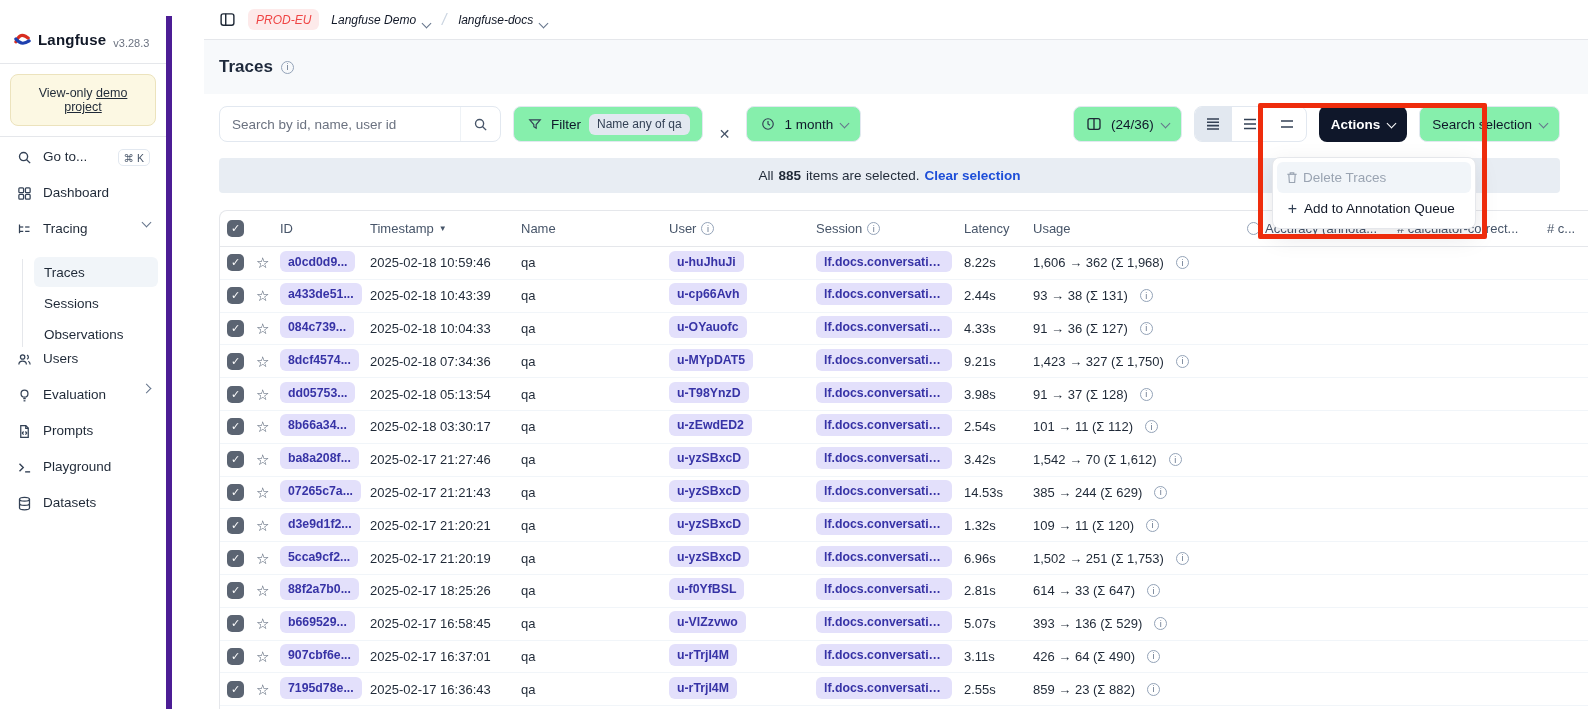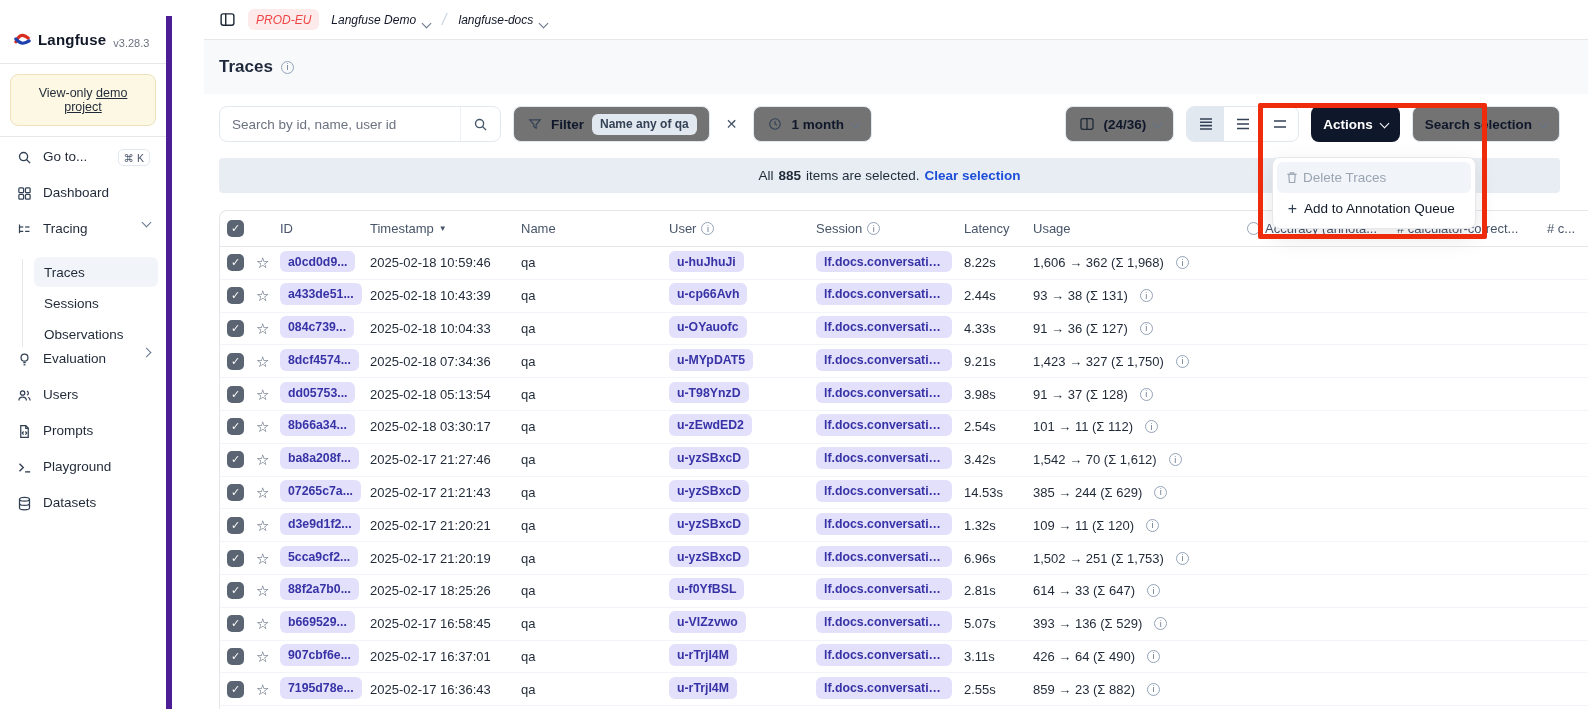--- a/index.html
+++ b/index.html
@@ -36,22 +36,22 @@
   
   .main { position:absolute; left:204px; top:0; right:0; height:709px; }
   .topbar { height:40px; border-bottom:1px solid #e5e7eb; display:flex; align-items:center; gap:12px; padding:0 15px; background:#fff;font-style:italic; }
   .env-badge { background:#fdeaea; color:#ef4444; font-size:12px; font-weight:500; border-radius:6px; padding:3.5px 8px; }
   .crumb { display:flex; align-items:flex-end; gap:7px; font-size:12px; color:#111827; cursor:pointer; }
   .slash { color:#cbd5e1; font-size:16px; }
   .titleband { height:54px; background:#f7f9fb; display:flex; align-items:center; gap:8px; padding:0 15px; }
   .page-title { font-size:17px; font-weight:700; color:#1e293b; }
   .info-circ { width:13px; height:13px; border:1.2px solid #94a3b8; border-radius:50%; color:#64748b; font-size:9px; display:inline-flex; align-items:center; justify-content:center; font-style:normal; flex:none; }
 
-  .toolbar { display:flex; align-items:center; gap:12px; padding:12px 28px 12px 15px; }
-  .btn { display:flex; align-items:center; gap:8px; height:36px; border:1px solid #e2e8f0; border-radius:8px; background:#737373; padding:0 12px; font-size:13.5px; color:#0f172a; cursor:pointer; white-space:nowrap;font-weight:bold; }
+  .toolbar { display:flex; align-items:flex-end; gap:12px; padding:12px 28px 12px 15px; }
+  .btn { display:flex; align-items:center; gap:8px; height:36px; border:1px solid #e2e8f0; border-radius:8px; background:#86efac; padding:0 12px; font-size:13.5px; color:#0f172a; cursor:pointer; white-space:nowrap; }
   .search-box { display:flex; align-items:center; width:282px; height:36px; border:1px solid #e2e8f0; border-radius:8px; background:#fff; overflow:hidden; }
   .search-box input { flex:1; border:none; outline:none; padding:0 12px; font-size:13.5px; color:#0f172a; font-family:inherit; background:transparent; }
   .search-box input::placeholder { color:#6b7280; }
   .search-ic-btn { width:40px; height:100%; display:flex; align-items:center; justify-content:center; border-left:1px solid #eef2f6; cursor:pointer; }
   .filter-badge { background:#e2e8f0; border-radius:6px; font-size:12px; color:#334155; padding:3.5px 8px; }
   .ghost-x { border:none; background:transparent; font-size:14px; color:#475569; cursor:pointer; padding:0 4px; }
   .right-cluster { margin-left:auto; display:flex; align-items:center; gap:12px; }
   .seg-group { display:flex; align-items:center; height:36px; border:1px solid #e2e8f0; border-radius:8px; overflow:hidden; background:#fff; }
   .seg { width:37px; height:100%; display:flex; align-items:center; justify-content:center; cursor:pointer; }
   .seg.active { background:#e2e8f0; }
@@ -152,39 +152,39 @@
           <span>Sessions</span>
         </div>
       <div class="sub-item">
           <span>Observations</span>
         </div>
     </div>
 
     <div class="nav-item">
       <span class="nav-icon">
         <svg width="15" height="15" viewBox="0 0 24 24" fill="none" stroke="#334155" stroke-width="2">
-            <circle cx="12" cy="9" r="5.5"></circle>
-            <path d="M10 17 h4"></path>
-            <path d="M10.5 20.5 h3"></path>
-          </svg>
-      </span>
-      <span class="grow nowrap">Evaluation</span>
-      <span class="chev right"></span>
-    </div>
-
-    <div class="nav-item">
-      <span class="nav-icon">
-        <svg width="15" height="15" viewBox="0 0 24 24" fill="none" stroke="#334155" stroke-width="2">
             <circle cx="9" cy="8" r="3.5"></circle>
             <path d="M3 20 c0-4 3.5-5.5 6-5.5 s6 1.5 6 5.5"></path>
             <path d="M16 5 a3.5 3.5 0 0 1 0 6.5"></path>
             <path d="M18 14.8 c2 .8 3 2.5 3 5.2"></path>
           </svg>
       </span>
       <span class="grow nowrap">Users</span>
+    </div>
+
+    <div class="nav-item">
+      <span class="nav-icon">
+        <svg width="15" height="15" viewBox="0 0 24 24" fill="none" stroke="#334155" stroke-width="2">
+            <circle cx="12" cy="9" r="5.5"></circle>
+            <path d="M10 17 h4"></path>
+            <path d="M10.5 20.5 h3"></path>
+          </svg>
+      </span>
+      <span class="grow nowrap">Evaluation</span>
+      <span class="chev right"></span>
     </div>
 
     <div class="nav-item">
       <span class="nav-icon">
         <svg width="15" height="15" viewBox="0 0 24 24" fill="none" stroke="#334155" stroke-width="2">
             <path d="M6 2.5 h8 l4 4 V21.5 H6 z"></path>
             <path d="M14 2.5 V7 h4"></path>
             <path d="M10.5 12 l-2 2.5 2 2.5"></path>
             <path d="M13.5 12 l2 2.5 -2 2.5"></path>
           </svg>

